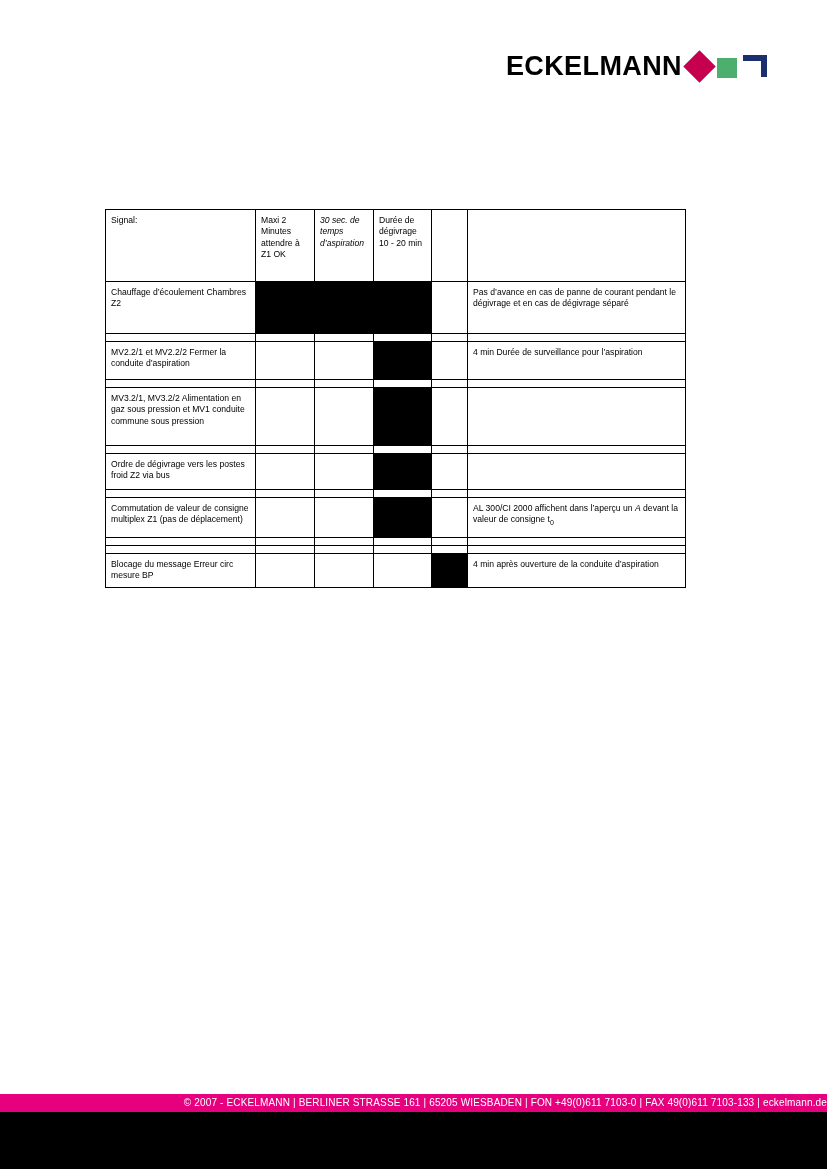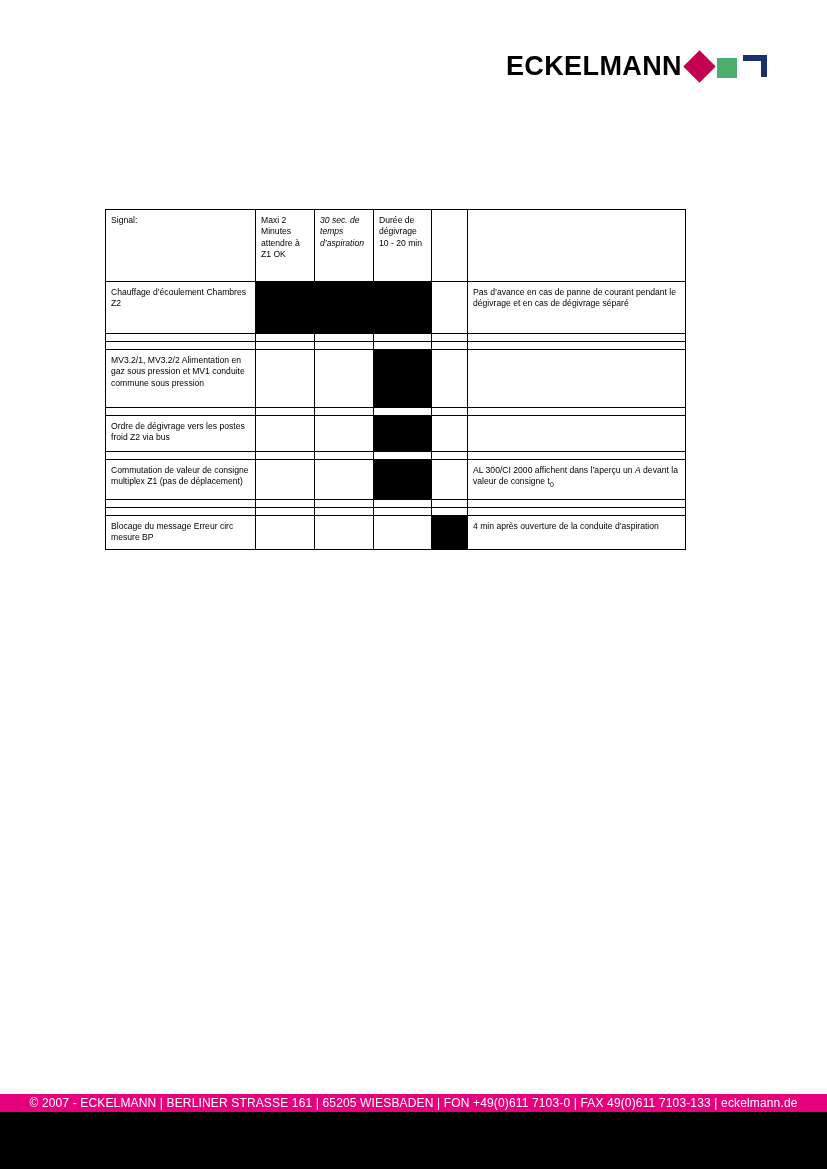--- a/index.html
+++ b/index.html
@@ -162,23 +162,23 @@
     top: 1094px;
     width: 827px;
     height: 18px;
     background: #e6007e;
   }
   .footer-text {
     position: absolute;
     left: 0;
     top: 1096px;
     width: 827px;
-    text-align: center;
+    text-align: right;
     color: #ffffff;
-    font-size: 12px;
+    font-size: 10px;
     letter-spacing: 0.15px;
     line-height: 14px;
   }
 </style>
 </head>
 <body>
 
 <div class="page">
 
   <div class="header-band">
@@ -230,20 +230,28 @@
 
         <tr class="spacer">
           <td></td>
           <td></td>
           <td></td>
           <td></td>
           <td></td>
           <td></td>
         </tr>
 
+        <tr>
+          <td style="height:38px" class="rowlabel">MV2.2/1 et MV2.2/2 Fermer la conduite d’aspiration</td>
+          <td></td>
+          <td></td>
+          <td class="black"></td>
+          <td></td>
+          <td class="note">4 min Durée de surveillance pour l’aspiration</td>
+        </tr>
 
         <tr class="spacer">
           <td></td>
           <td></td>
           <td></td>
           <td></td>
           <td></td>
           <td></td>
         </tr>
 

